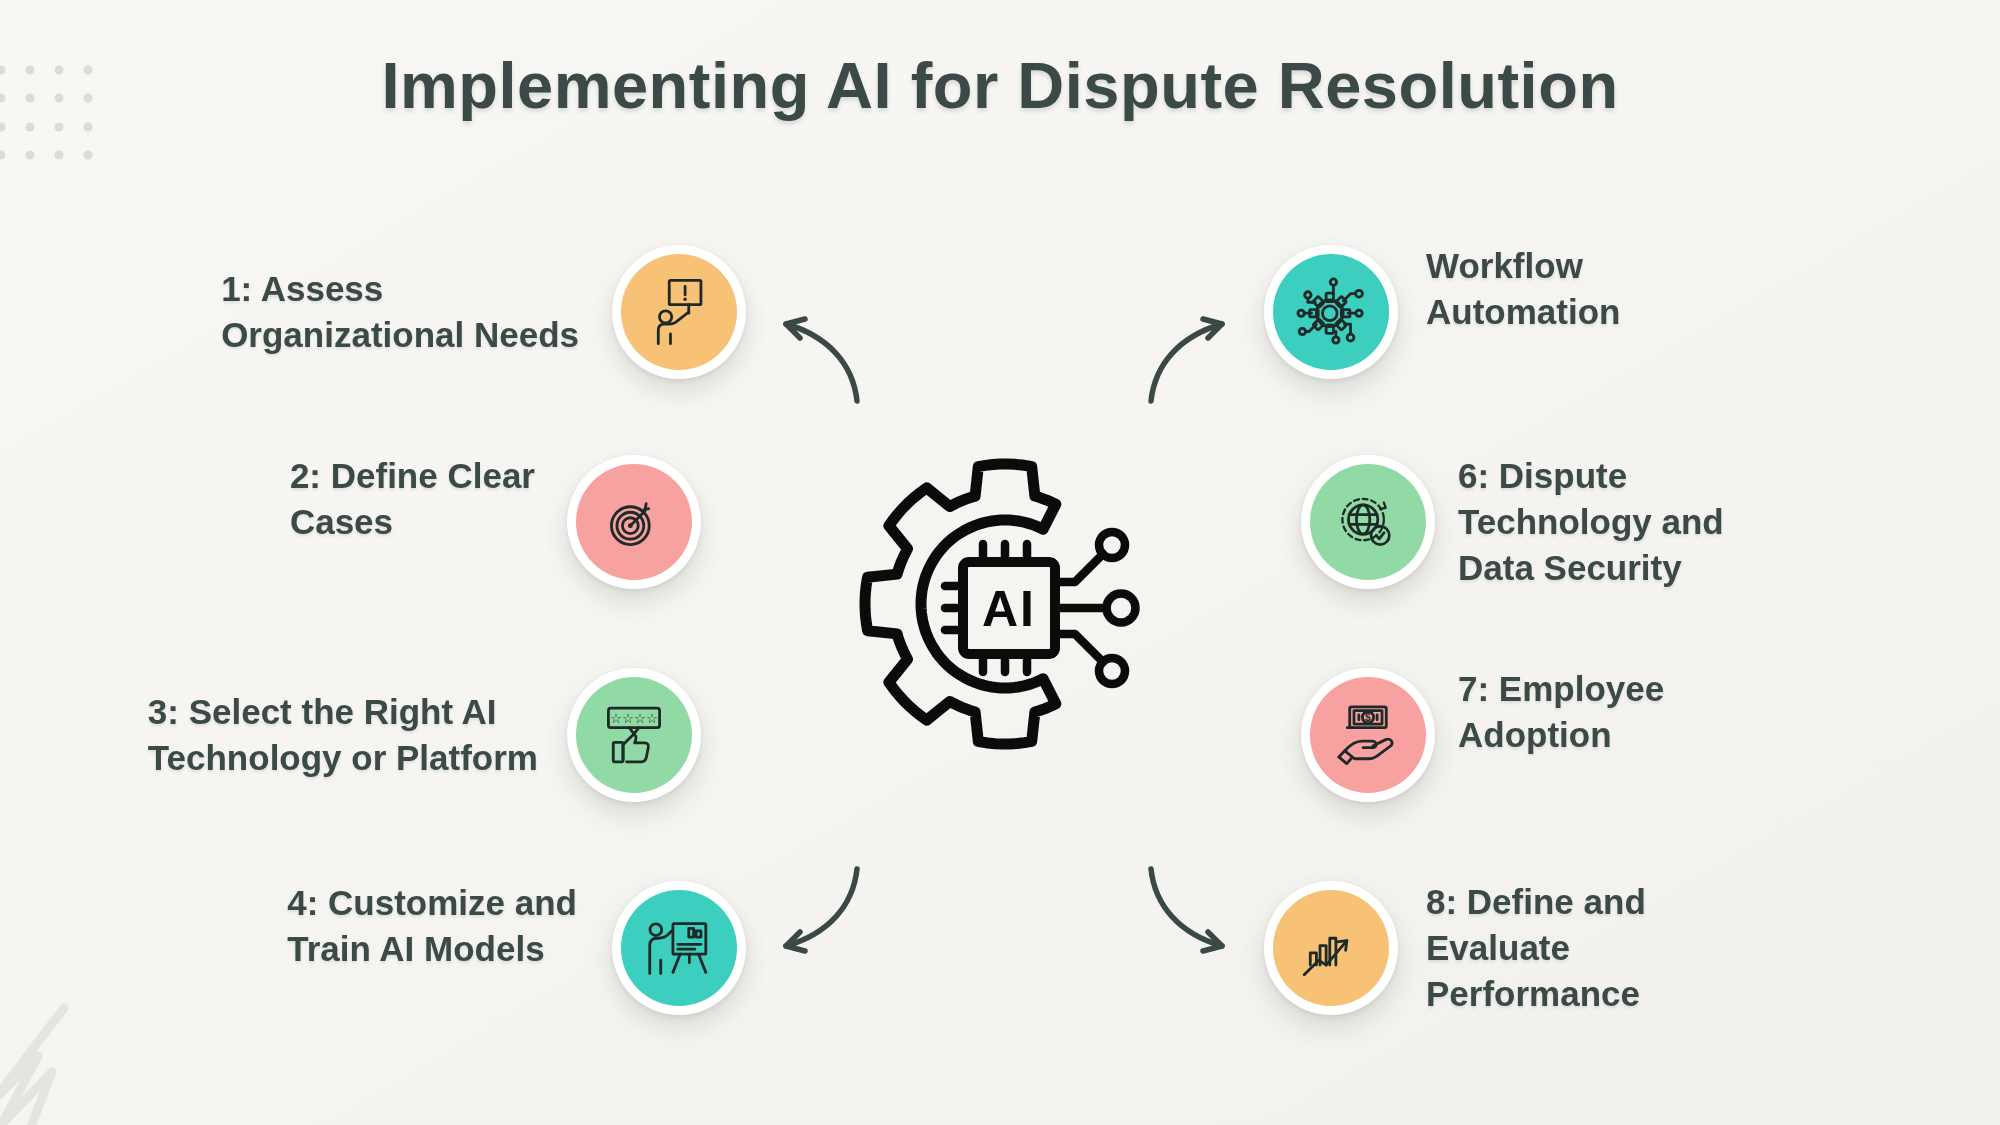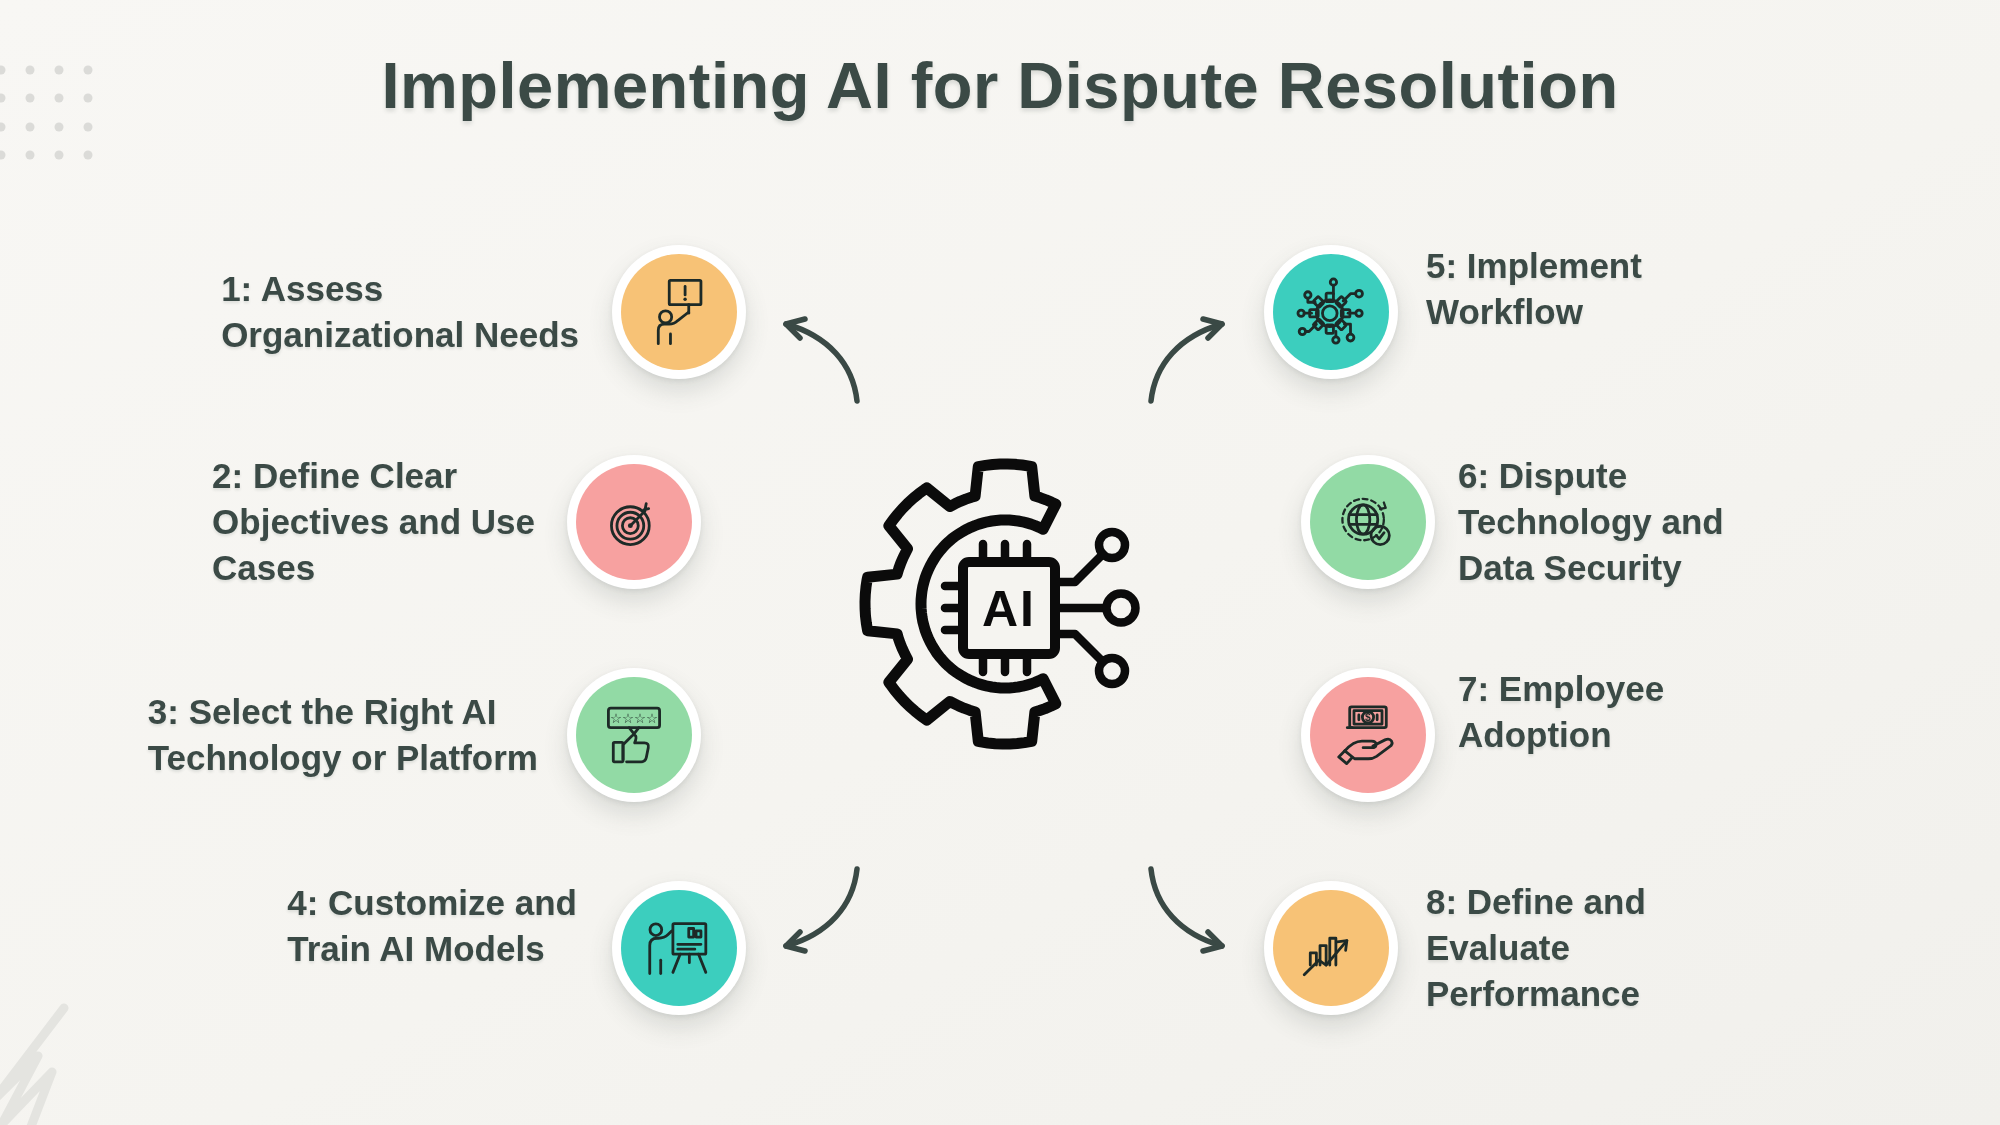--- a/index.html
+++ b/index.html
@@ -104,21 +104,20 @@
         <line x1="40" y1="26" x2="40" y2="33"></line>
         <circle cx="21" cy="36" r="5"></circle>
         <path d="M15,58 V47 q0,-5 5,-5 h4 q4,0 7,-3 l9,-7"></path>
         <path d="M25,58 v-8"></path>
       </svg>
     </div>
   </div>
 
   <div class="step-text ta-r" style="top:453px;right:1465px">
     <div>2: Define Clear</div>
-    <div>Objectives and Use</div>
     <div>Cases</div>
   </div>
   <div class="badge" style="left:567px;top:455px">
     <div class="badge-inner" style="background: rgb(247, 161, 160);">
       <svg class="item-icon" viewBox="0 0 64 64">
         <circle cx="29" cy="35" r="15.5"></circle>
         <circle cx="29" cy="35" r="11"></circle>
         <circle cx="29" cy="35" r="6.5"></circle>
         <circle cx="29" cy="35" r="2" fill="#1d2a27" stroke="none"></circle>
         <line x1="41" y1="23" x2="30" y2="34"></line>
@@ -156,22 +155,22 @@
         <path d="M31,29 H50 M31,33 H45"></path>
         <path d="M33,37 L27,52 M48,37 L54,52 M40.5,37 V44"></path>
         <circle cx="13" cy="17" r="4.8"></circle>
         <path d="M8,53 V30 q0,-6 6,-6 h1 q5,0 8,-3 l3,-3"></path>
         <path d="M17,53 V42"></path>
       </svg>
     </div>
   </div>
 
   <div class="step-text ta-l" style="top:243px;left:1426px">
-    <div>5: Implement</div>
     <div>Workflow</div>
+    <div>Automation</div>
   </div>
   <div class="badge" style="left:1264px;top:245px">
     <div class="badge-inner" style="background: rgb(60, 206, 190);">
       <svg class="item-icon" viewBox="0 0 64 64">
         <g id="gear5">
             <rect x="-3" y="-16.5" width="6" height="7" rx="1" transform="translate(31,33) rotate(0)"></rect>
             <rect x="-3" y="-16.5" width="6" height="7" rx="1" transform="translate(31,33) rotate(45)"></rect>
             <rect x="-3" y="-16.5" width="6" height="7" rx="1" transform="translate(31,33) rotate(90)"></rect>
             <rect x="-3" y="-16.5" width="6" height="7" rx="1" transform="translate(31,33) rotate(135)"></rect>
             <rect x="-3" y="-16.5" width="6" height="7" rx="1" transform="translate(31,33) rotate(180)"></rect>

